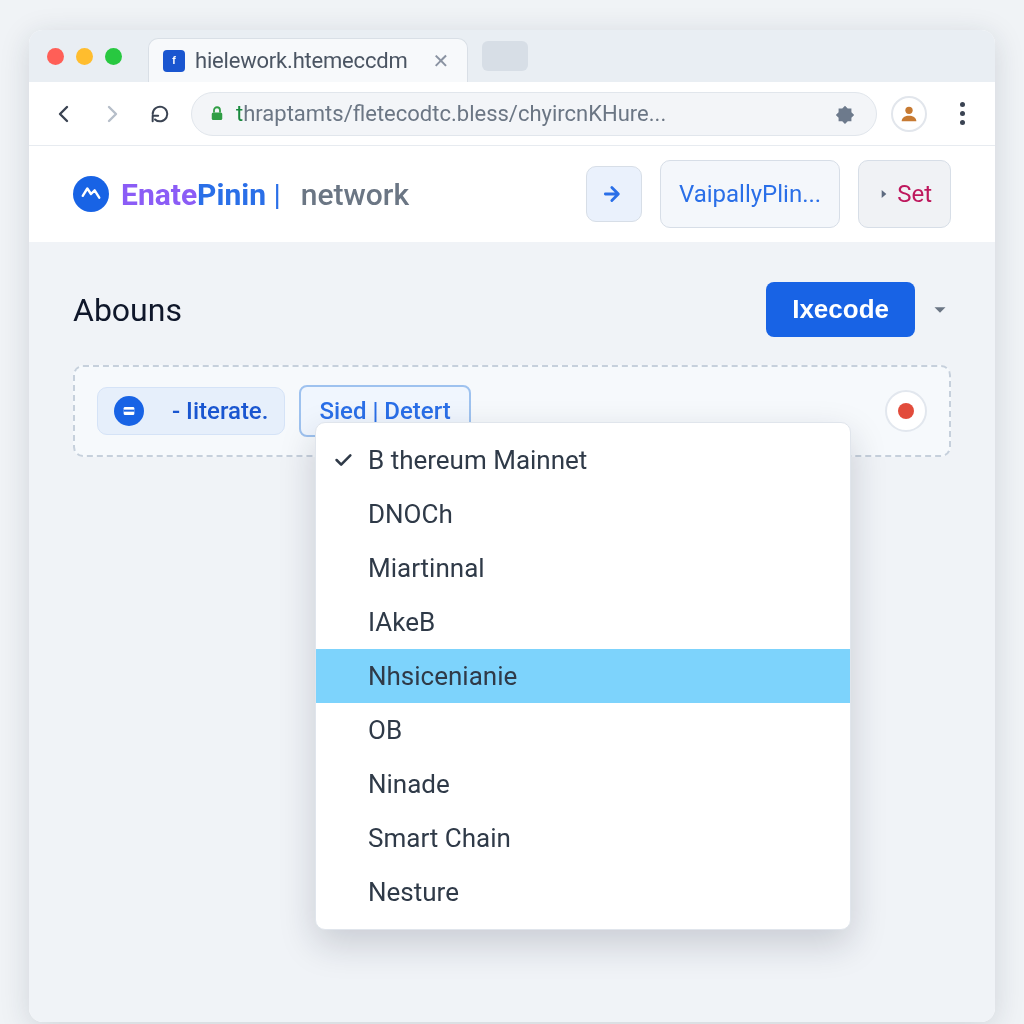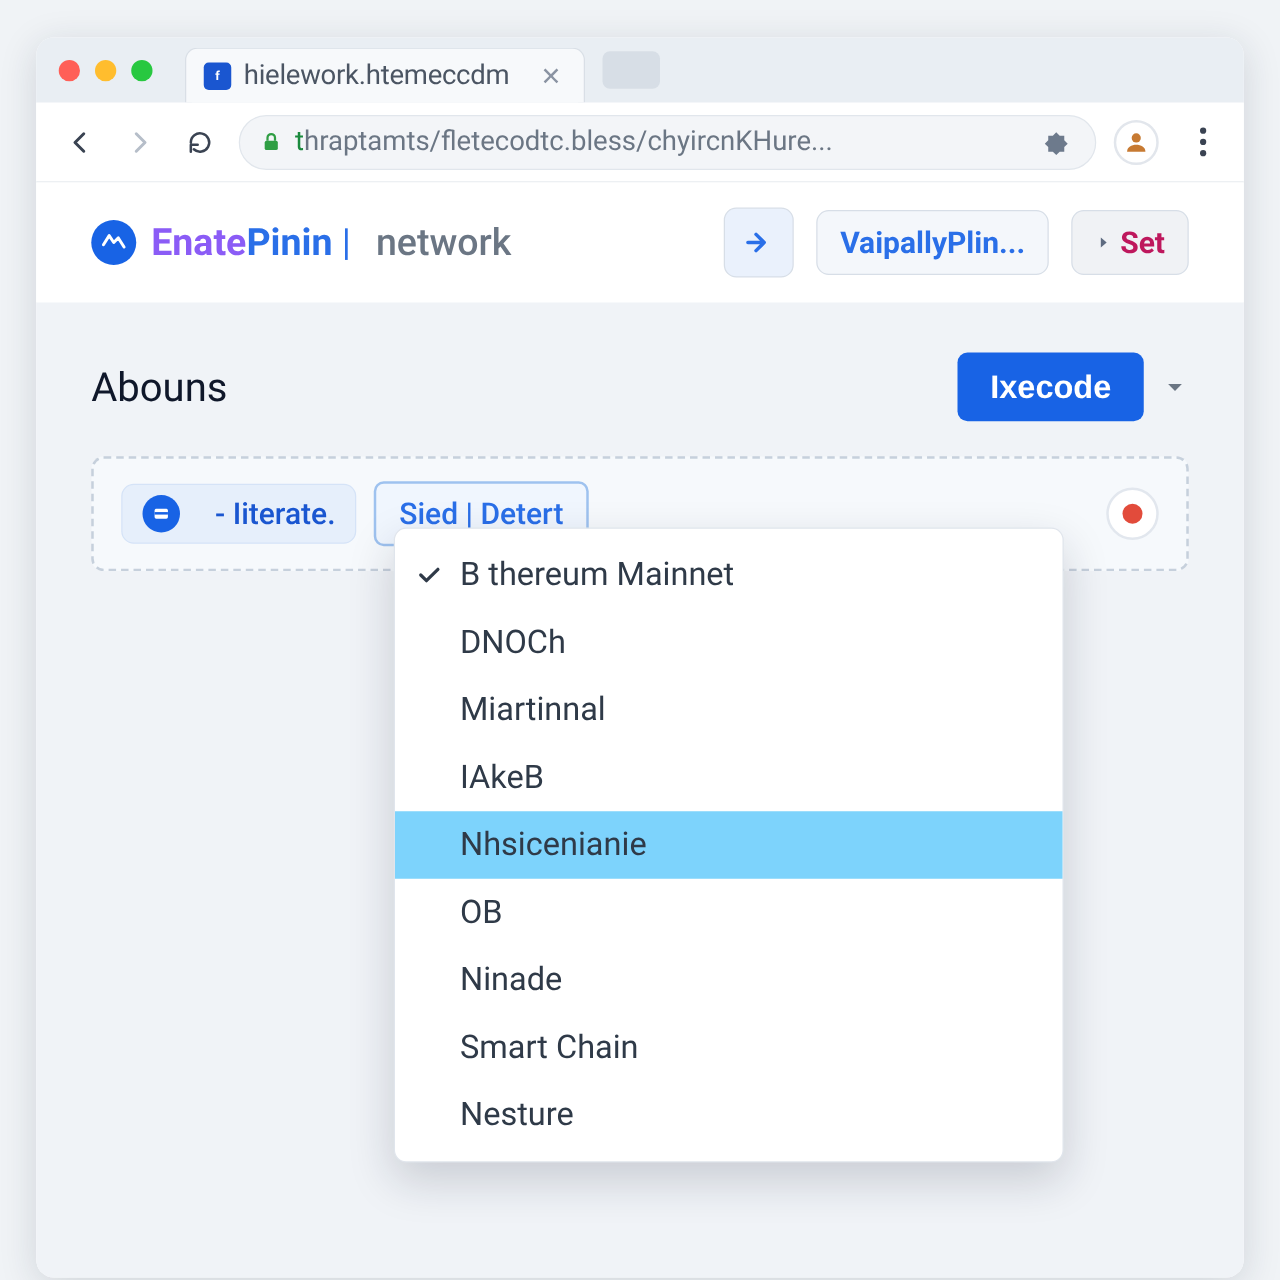--- a/index.html
+++ b/index.html
@@ -154,29 +154,29 @@
   }
   .brand .logo {
     width: 36px; height:36px; border-radius:50%; background:#1863e5;
     display:flex;align-items:center;justify-content:center;
   }
   .brand .a { color:#8b5cf6; }
   .brand .b { color:#2a6fe8; }
   .brand .c { color:#6b7684; font-weight:500; margin-left:8px;}
   .appheader .spacer { flex:1; }
   .chipbtn {
-    height: 52px;
+    height: 68px;
     border: 1px solid #d7dee7;
     border-radius: 10px;
     background: #f4f7fb;
     display:flex;align-items:center;
     padding: 0 18px;
     font-size: 24px;
     color:#2a6fe8;
-    font-weight:700;
+    font-weight:400;
     cursor:pointer;
   }
   .chipiconbtn {
     width: 56px; height: 56px;
     border: 1px solid #d7dee7;
     border-radius: 10px;
     background: #eaf1fc;
     display:flex;align-items:center;justify-content:center;
     cursor:pointer;
   }

